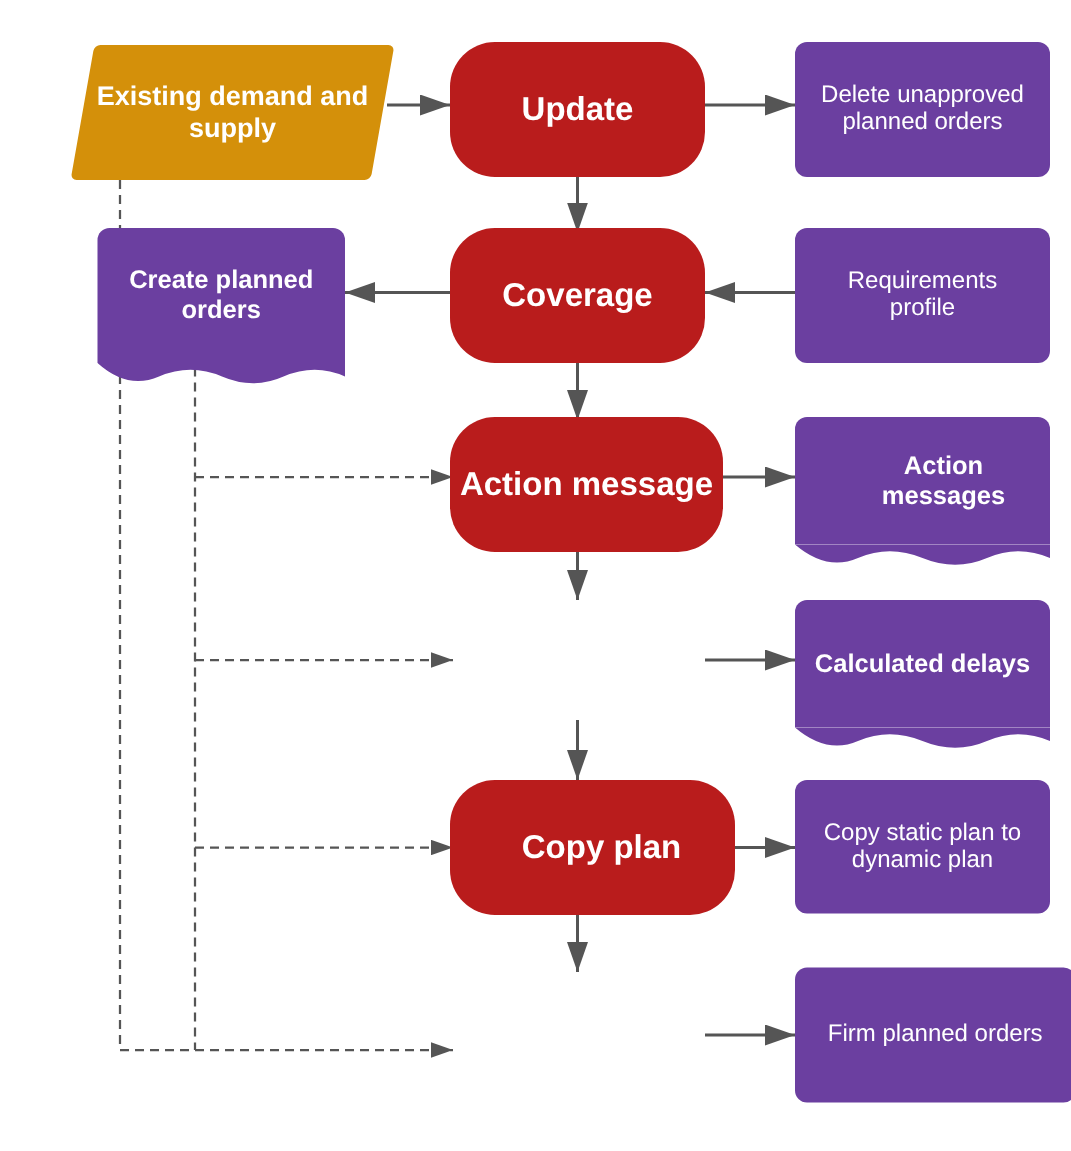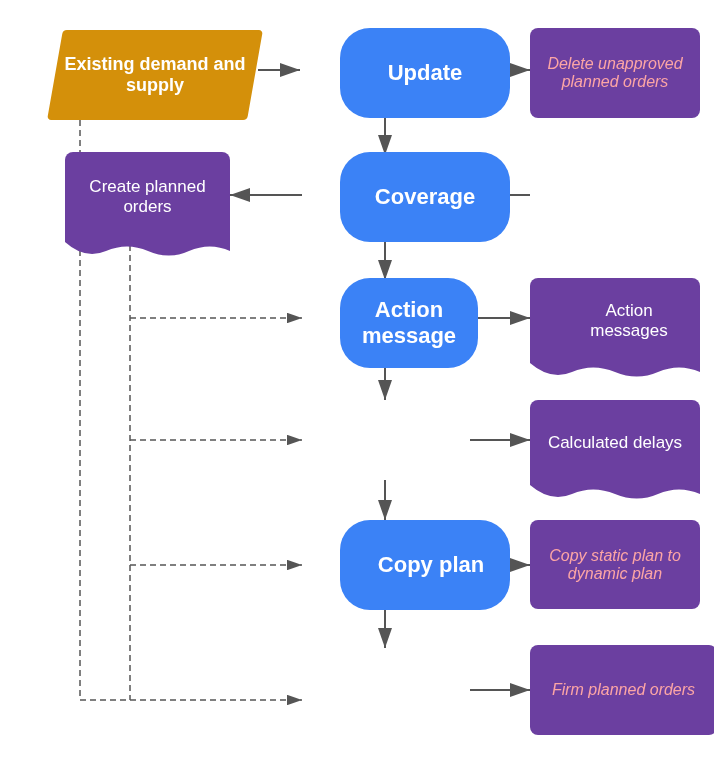--- a/index.html
+++ b/index.html
@@ -14,46 +14,44 @@
 
     .diagram-container {
       position: relative;
       width: 714px;
       height: 767px;
     }
 
     
     .teal-node {
       position: absolute;
-      background: #3b82f6;
+      background: #b91c1c;
       border-radius: 30px;
       display: flex;
       align-items: center;
       justify-content: center;
       text-align: center;
       color: #fff;
       font-size: 22px;
       font-weight: bold;
-      margin-left: 40px;
     }
 
     
     .purple-node {
       position: absolute;
       background: #6b3fa0;
       border-radius: 8px;
       display: flex;
       align-items: center;
       justify-content: center;
       text-align: center;
-      color: #fca5a5;
+      color: #ffffff;
       font-size: 16px;
       font-weight: normal;
       padding: 16px;
-      font-style: italic;
     }
 
     
     .orange-node {
       position: absolute;
       background: #d4900a;
       transform: skewX(-10deg);
       display: flex;
       align-items: center;
       justify-content: center;
@@ -72,21 +70,21 @@
     .purple-wave {
       position: absolute;
       background: #6b3fa0;
       border-radius: 8px;
       display: flex;
       align-items: center;
       justify-content: center;
       text-align: center;
       color: #fff;
       font-size: 17px;
-      font-weight: normal;
+      font-weight: bold;
       padding: 8px;
     }
 
     
     .arrows-svg {
       position: absolute;
       top: 0;
       left: 0;
       width: 714px;
       height: 767px;
@@ -167,41 +165,44 @@
   </div>
 
   <svg style="position:absolute; left:65px; top:242px; width:165px; height:18px;">
     <path d="M0,0 Q20,18 41,9 Q62,0 83,9 Q104,18 124,9 Q145,0 165,9 L165,0 Z" fill="#6b3fa0"></path>
   </svg>
 
   <div class="teal-node" style="left:300px; top:152px; width:170px; height:90px;justify-content:center;">
     <span>Coverage</span>
   </div>
 
-
-  <div class="teal-node" style="left:300px; top:278px; width:138px; height:90px;">
+  <div class="purple-node" style="left:530px; top:152px; width:170px; height:90px;">
+    <span>Requirements profile</span>
+  </div>
+
+  <div class="teal-node" style="left:300px; top:278px; width:182px; height:90px;">
     <span>Action message</span>
   </div>
 
   <div class="purple-wave" style="left:530px; top:278px; width:170px; height:85px; border-radius:8px 8px 0 0;padding-left:36px;">
     <span>Action messages</span>
   </div>
   <svg style="position:absolute; left:530px; top:363px; width:170px; height:18px;">
     <path d="M0,0 Q21,18 42,9 Q63,0 85,9 Q107,18 128,9 Q149,0 170,9 L170,0 Z" fill="#6b3fa0"></path>
   </svg>
 
 
   <div class="purple-wave" style="left:530px; top:400px; width:170px; height:85px; border-radius:8px 8px 0 0;">
     <span>Calculated delays</span>
   </div>
   <svg style="position:absolute; left:530px; top:485px; width:170px; height:18px;">
     <path d="M0,0 Q21,18 42,9 Q63,0 85,9 Q107,18 128,9 Q149,0 170,9 L170,0 Z" fill="#6b3fa0"></path>
   </svg>
 
-  <div class="teal-node" style="left:300px; top:520px; width:170px; height:90px;padding-left:12px;">
+  <div class="teal-node" style="left:300px; top:520px; width:190px; height:90px;padding-left:12px;">
     <span>Copy plan</span>
   </div>
 
   <div class="purple-node" style="left:530px; top:520px; width:170px; height:89px;">
     <span>Copy static plan to dynamic plan</span>
   </div>
 
 
   <div class="purple-node" style="left:530px; top:645px; width:187px; height:90px;align-items:center;">
     <span>Firm planned orders</span>

